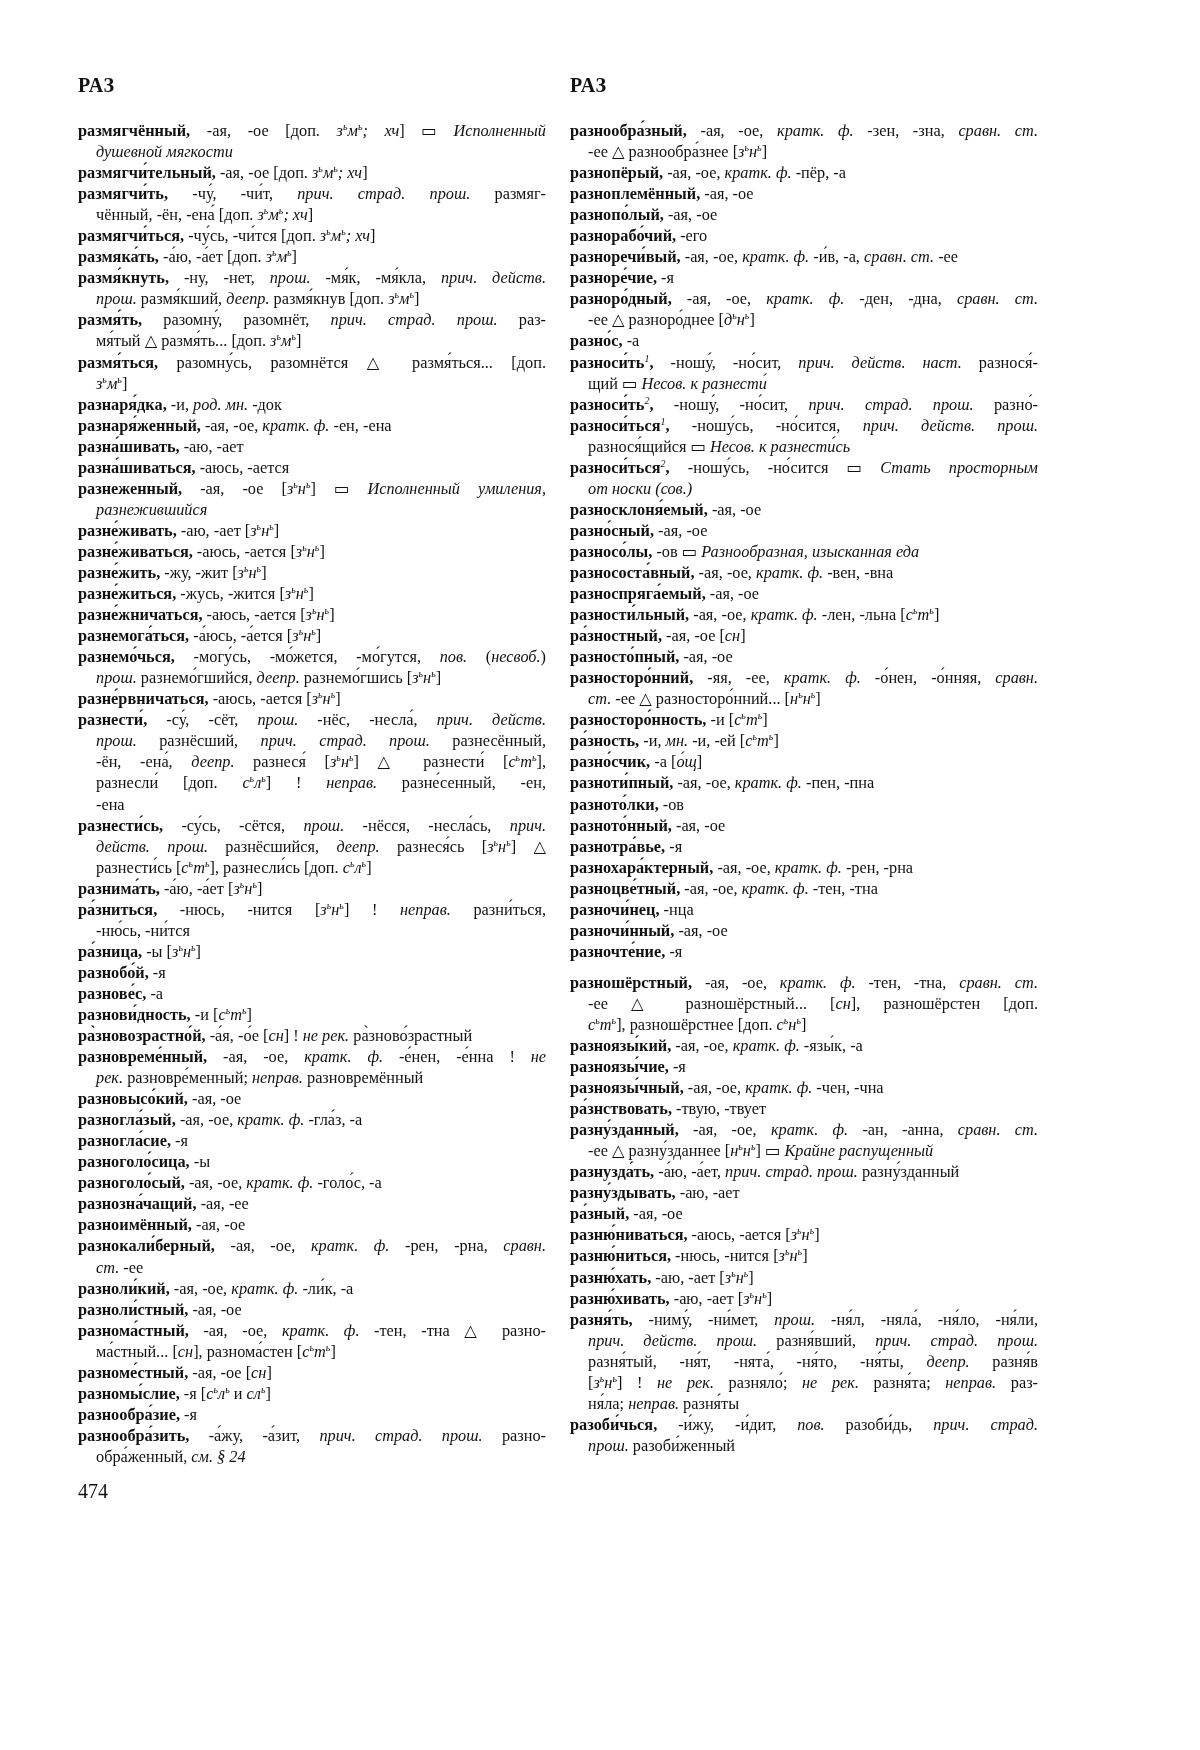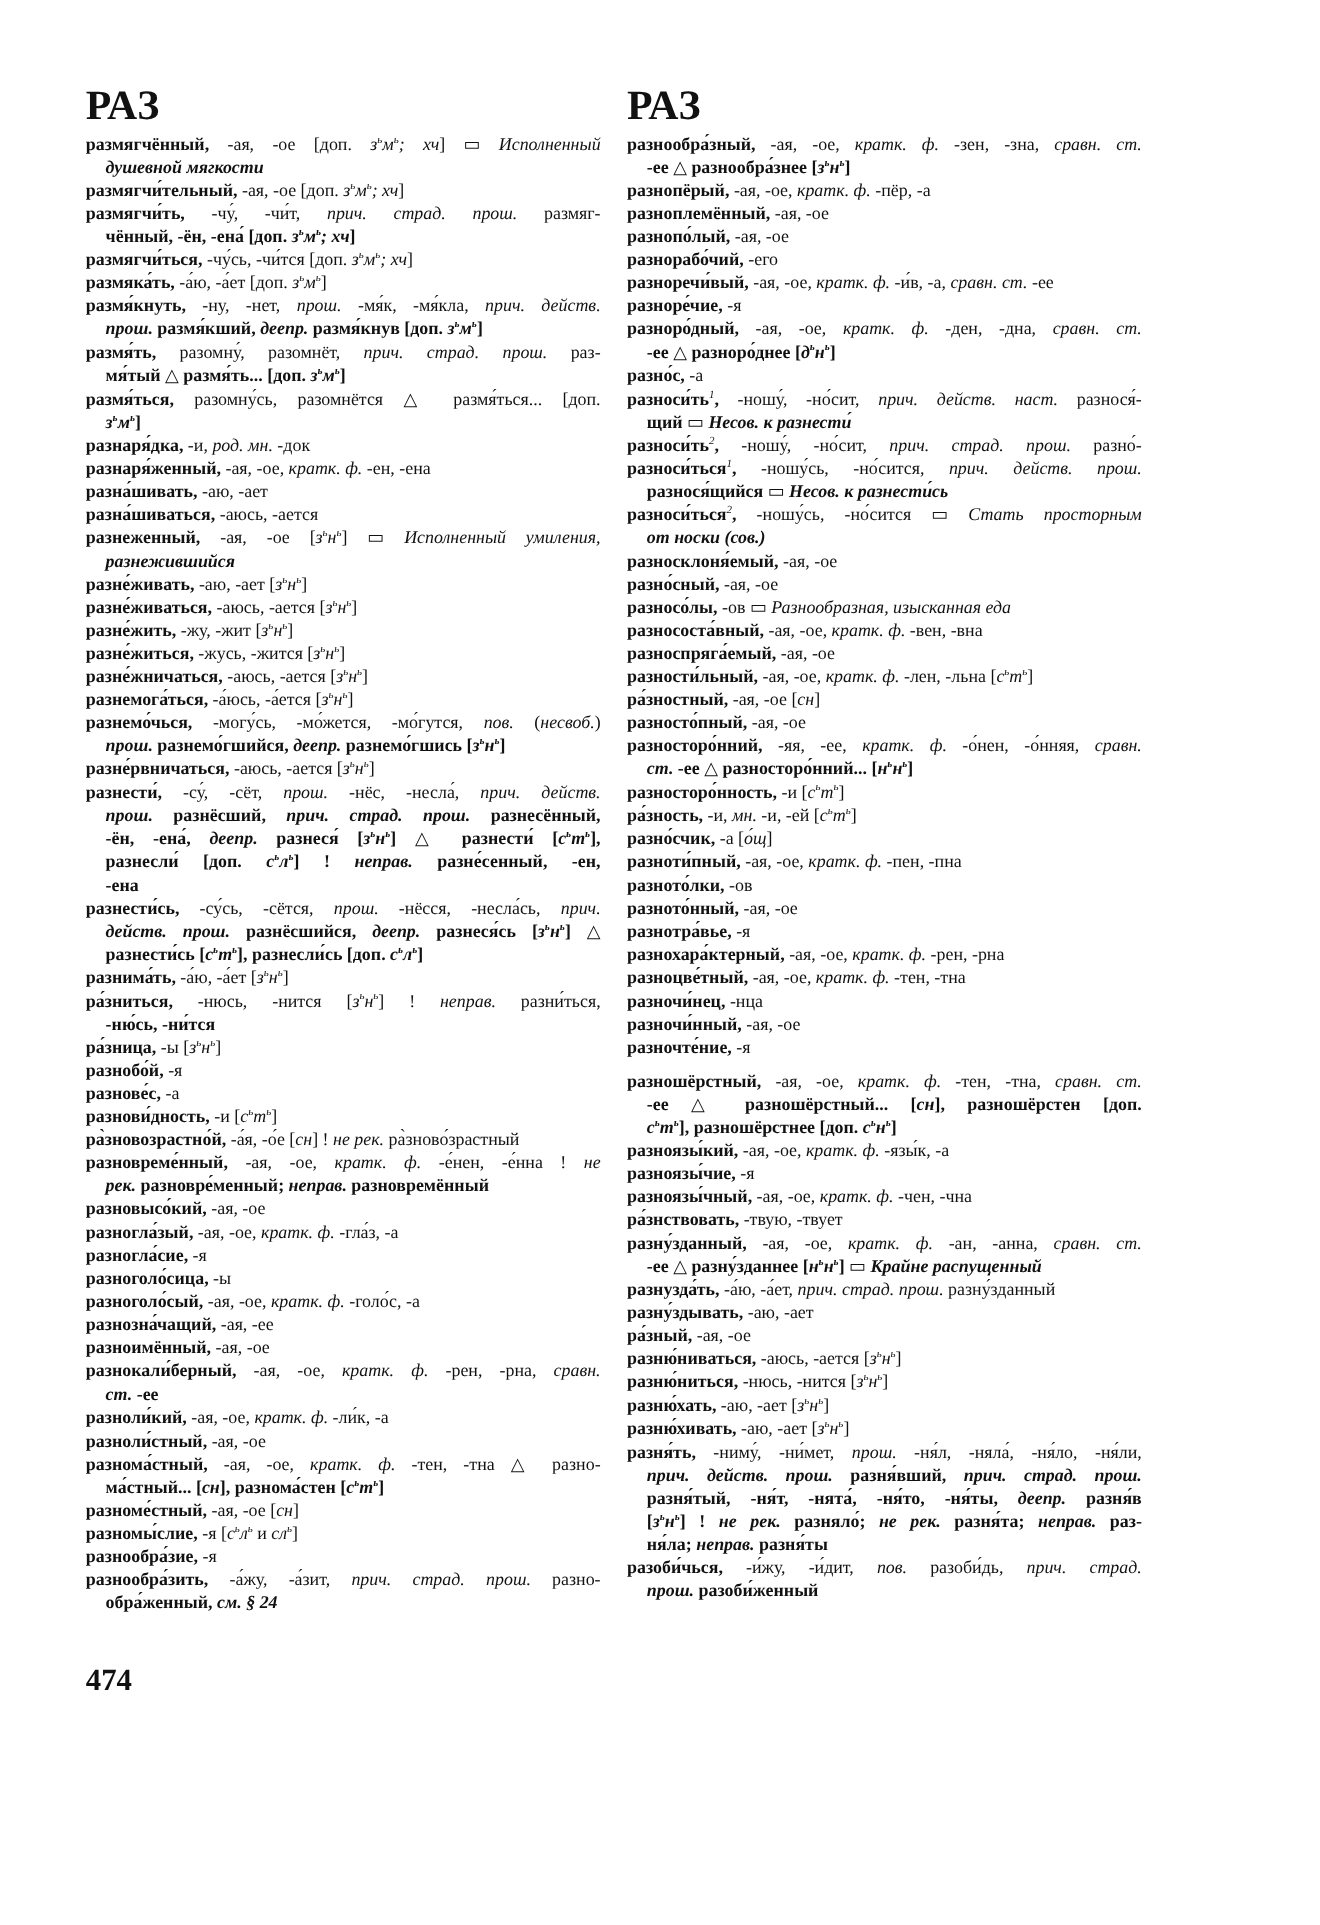--- a/index.html
+++ b/index.html
@@ -1,30 +1,30 @@
 <!DOCTYPE html>
 <html><head>
 <meta charset="utf-8">
 <style>
   html, body { margin:0; padding:0; background:#ffffff; }
   body { width:1200px; height:1750px; position:relative; overflow:hidden;
          font-family:"Liberation Serif", "DejaVu Serif", serif; color:#111; }
-  .header { position:absolute; top:74px; font-size:38px; font-weight:bold; letter-spacing:1px; }
+  .header { position:absolute; top:74px; font-size:20px; font-weight:bold; letter-spacing:1px; }
   #hdr-left { left:78px; }
   #hdr-right { left:570px; }
   .col { position:absolute; top:120px; width:468px; font-size:16.3px; line-height:21.05px; }
   #col-left { left:78px; }
   #col-right { left:570px; }
   .ln { white-space:nowrap; text-align:justify; text-align-last:justify; display:block; height:21.05px; overflow:visible; }
   .ln.last { text-align-last:left; }
-  .ln.cont { padding-left:18px;font-weight:bold; }
+  .ln.cont { padding-left:18px; }
   .b { font-weight:bold; font-family:"Liberation Serif", serif; }
   .i { font-style:italic; }
   sup { font-size:10px; line-height:0; }
-  .pageno { position:absolute; left:78px; top:1480px; font-size:28px; font-weight:bold;margin-top:32px; }
+  .pageno { position:absolute; left:78px; top:1480px; font-size:20px; font-weight:normal; }
   .gap { height:10px; }
 </style>
 </head>
 <body>
 
 <div class="header" id="hdr-left">РАЗ</div>
 <div class="header" id="hdr-right">РАЗ</div>
 
 <div class="col" id="col-left">
     <div class="ln"><span class="b">размягчённый,</span><span> -ая, -ое [доп. </span><span class="i">з</span><sup class="i">ь</sup><span class="i">м</span><sup class="i">ь</sup><span class="i">; хч</span><span>] ▭ </span><span class="i">Исполненный</span></div>

